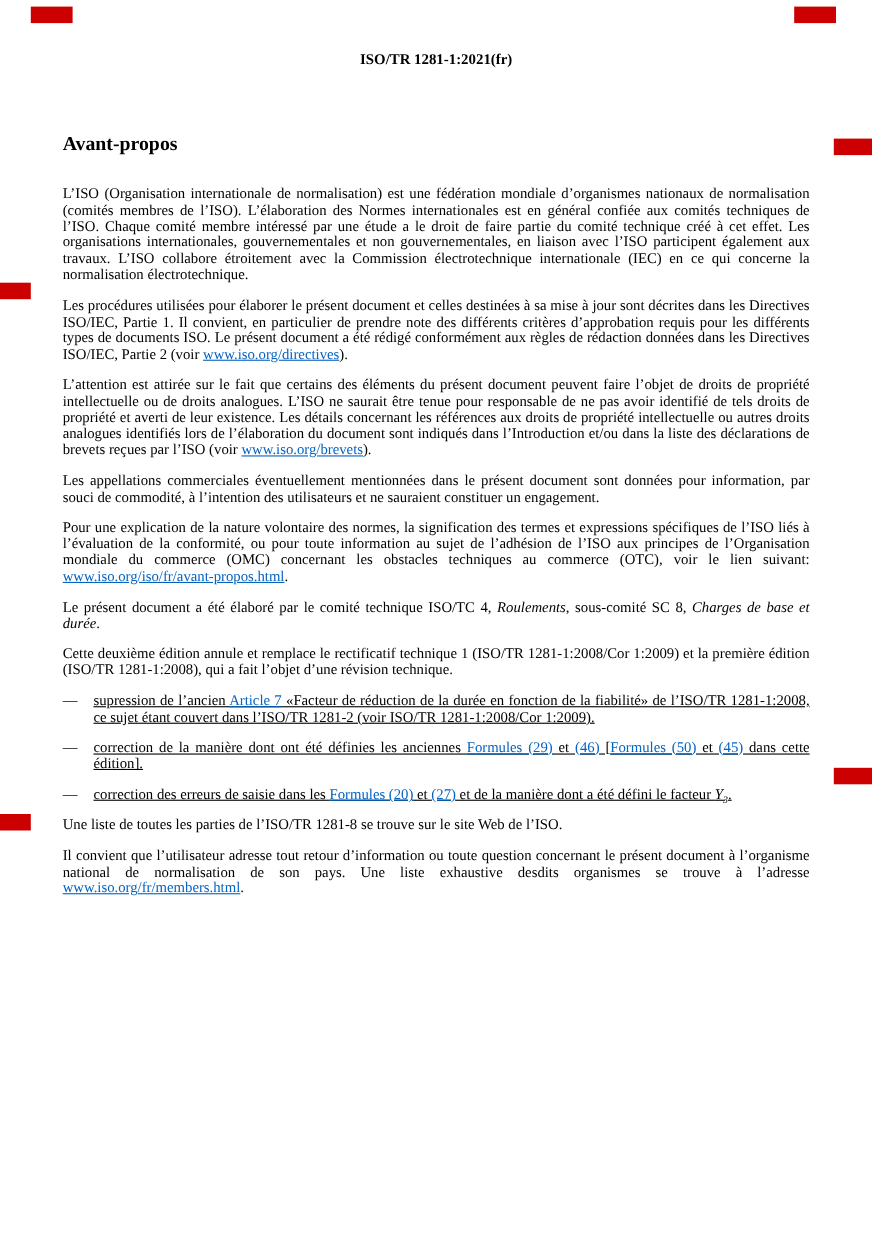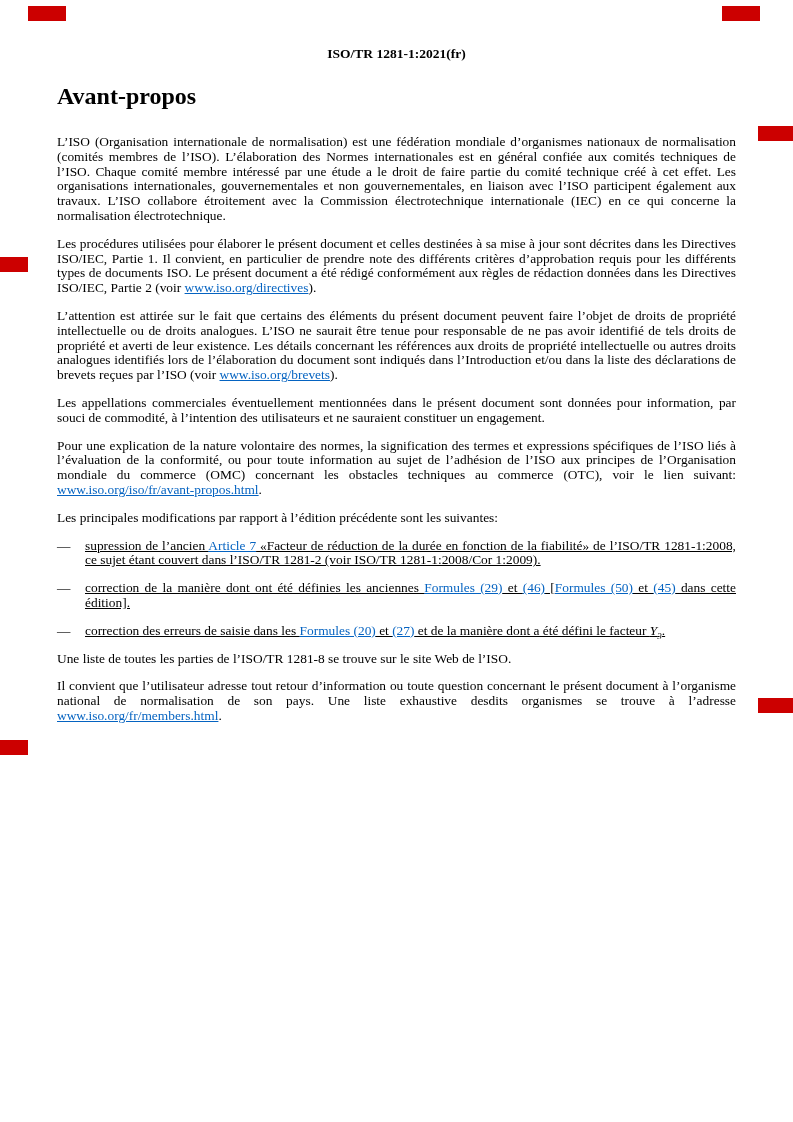--- a/index.html
+++ b/index.html
@@ -22,24 +22,25 @@
     font-weight: bold;
     font-size: 13.5px;
   }
   .content {
     position: absolute;
     top: 84px;
     left: 57px;
     width: 679px;
   }
   .doc-title {
-    font-size: 24px;
+    font-size: 18px;
     line-height: 25px;
     font-weight: bold;
     margin-bottom: 26px;
+    margin-top: 34px;
   }
   .para {
     font-size: 13.4px;
     line-height: 14.8px;
     text-align: justify;
     margin-bottom: 13px;
   }
   .bullet {
     display: flex;
     font-size: 13.4px;
@@ -75,21 +76,22 @@
   <div class="doc-header">ISO/TR 1281-1:2021(fr)</div>
 
   <div class="content">
     <h1 class="doc-title">Avant-propos</h1>
     <div>
         <p class="para">L’ISO (Organisation internationale de normalisation) est une fédération mondiale d’organismes nationaux de normalisation (comités membres de l’ISO). L’élaboration des Normes internationales est en général confiée aux comités techniques de l’ISO. Chaque comité membre intéressé par une étude a le droit de faire partie du comité technique créé à cet effet. Les organisations internationales, gouvernementales et non gouvernementales, en liaison avec l’ISO participent également aux travaux. L’ISO collabore étroitement avec la Commission électrotechnique internationale (IEC) en ce qui concerne la normalisation électrotechnique.</p>
         <p class="para">Les procédures utilisées pour élaborer le présent document et celles destinées à sa mise à jour sont décrites dans les Directives ISO/IEC, Partie 1. Il convient, en particulier de prendre note des différents critères d’approbation requis pour les différents types de documents ISO. Le présent document a été rédigé conformément aux règles de rédaction données dans les Directives ISO/IEC, Partie 2 (voir <a class="doc-link" href="#">www.iso.org/directives</a>).</p>
         <p class="para">L’attention est attirée sur le fait que certains des éléments du présent document peuvent faire l’objet de droits de propriété intellectuelle ou de droits analogues. L’ISO ne saurait être tenue pour responsable de ne pas avoir identifié de tels droits de propriété et averti de leur existence. Les détails concernant les références aux droits de propriété intellectuelle ou autres droits analogues identifiés lors de l’élaboration du document sont indiqués dans l’Introduction et/ou dans la liste des déclarations de brevets reçues par l’ISO (voir <a class="doc-link" href="#">www.iso.org/brevets</a>).</p>
         <p class="para">Les appellations commerciales éventuellement mentionnées dans le présent document sont données pour information, par souci de commodité, à l’intention des utilisateurs et ne sauraient constituer un engagement.</p>
         <p class="para">Pour une explication de la nature volontaire des normes, la signification des termes et expressions spécifiques de l’ISO liés à l’évaluation de la conformité, ou pour toute information au sujet de l’adhésion de l’ISO aux principes de l’Organisation mondiale du commerce (OMC) concernant les obstacles techniques au commerce (OTC), voir le lien suivant: <a class="doc-link" href="#">www.iso.org/iso/fr/avant-propos.html</a>.</p>
-        <p class="para">Les principales modifications par rapport à l’édition précédente sont les suivantes:</p>
+        <p class="para">Le présent document a été élaboré par le comité technique ISO/TC 4, <em>Roulements</em>, sous-comité SC 8, <em>Charges de base et durée</em>.</p>
+        <p class="para">Cette deuxième édition annule et remplace le rectificatif technique 1 (ISO/TR 1281-1:2008/Cor 1:2009) et la première édition (ISO/TR 1281-1:2008), qui a fait l’objet d’une révision technique.</p>
         <div class="bullet">
           <span class="dash">—</span>
           <div class="bullet-text">supression de l’ancien <a class="doc-link" href="#">Article 7</a> «Facteur de réduction de la durée en fonction de la fiabilité» de l’ISO/TR 1281-1:2008, ce sujet étant couvert dans l’ISO/TR 1281-2 (voir ISO/TR 1281-1:2008/Cor 1:2009).</div>
         </div>
         <div class="bullet">
           <span class="dash">—</span>
           <div class="bullet-text">correction de la manière dont ont été définies les anciennes <a class="doc-link" href="#">Formules (29)</a> et <a class="doc-link" href="#">(46)</a> [<a class="doc-link" href="#">Formules (50)</a> et <a class="doc-link" href="#">(45)</a> dans cette édition].</div>
         </div>
         <div class="bullet">
           <span class="dash">—</span>

